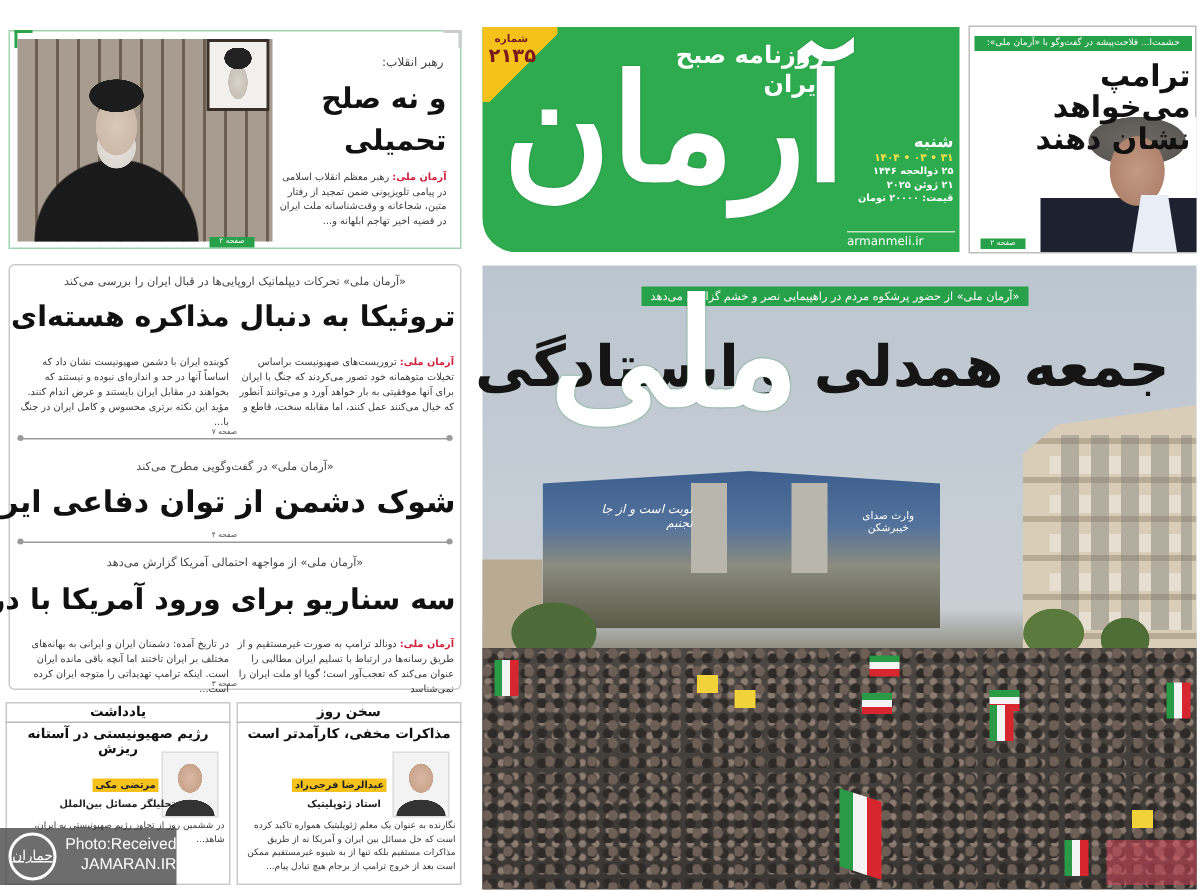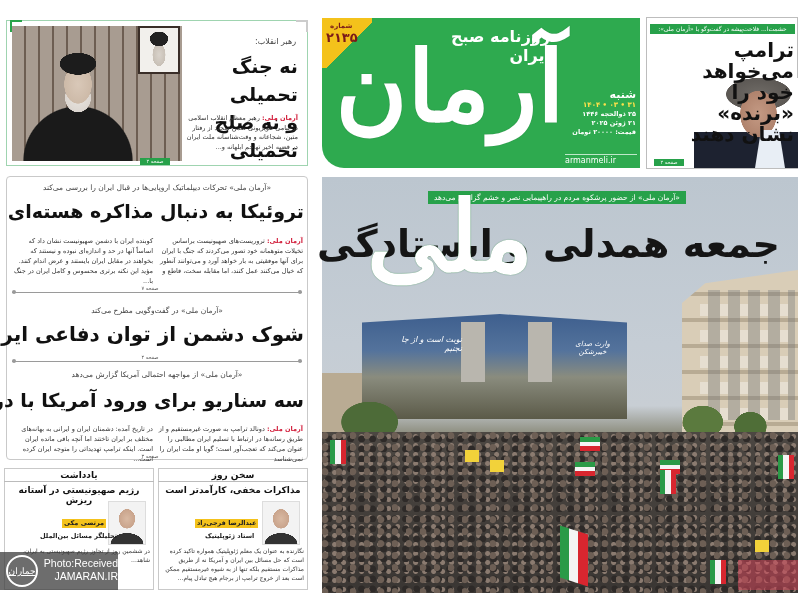--- a/index.html
+++ b/index.html
@@ -94,21 +94,21 @@
     background: linear-gradient(180deg, #bcc6cf 0%, #c5cdd5 40%, #c8ced4 55%, #8a8a7a 62%, #4a4a3e 70%, #3a3530 100%);
   }
   .billboard {
     position: absolute; left: 362px; top: 314px; width: 265px; height: 105px;
     background: linear-gradient(180deg, #3e5f8e 0%, #54739c 35%, #8a8c7e 60%, #5b5a48 100%);
     clip-path: polygon(0 8%, 52% 0, 100% 8%, 100% 100%, 0 100%);
   }
   .billboard-tower-l { position: absolute; left: 461px; top: 322px; width: 24px; height: 60px; background: #b9b6ae; }
   .billboard-tower-r { position: absolute; left: 528px; top: 322px; width: 24px; height: 60px; background: #b9b6ae; }
   .billboard-text-l { position: absolute; left: 392px; top: 335px; width: 70px; font-family: "DejaVu Serif", serif; font-size: 8px; color: #fff; font-style: italic; }
-  .billboard-text-r { position: absolute; left: 565px; top: 340px; width: 55px; font-family: "DejaVu Serif", serif; font-size: 7px; color: #fff; font-style: italic; text-align: center; }
+  .billboard-text-r { position: absolute; left: 565px; top: 340px; width: 55px; font-family: "DejaVu Serif", serif; font-size: 7px; color: #fff; text-align: center; }
   .building-right {
     position: absolute; left: 682px; top: 270px; width: 116px; height: 165px;
     background: repeating-linear-gradient(180deg, #d9cdb7 0px, #d9cdb7 22px, #b8ab94 22px, #b8ab94 26px);
     clip-path: polygon(20% 8%, 100% 0, 100% 100%, 0 100%, 0 20%);
   }
   .building-windows {
     position: absolute; left: 700px; top: 290px; width: 95px; height: 130px;
     background: repeating-linear-gradient(90deg, transparent 0px, transparent 8px, #6f7378 8px, #6f7378 20px),
                 repeating-linear-gradient(180deg, transparent 0px, transparent 14px, #fff 14px, #fff 26px);
     opacity: 0.35;
@@ -156,35 +156,33 @@
   <div class="date-line">قیمت: ۲۰۰۰۰ تومان</div>
 </div>
 <div class="site-url">armanmeli.ir</div>
 
 <div class="interview-box"></div>
 <div class="interview-photo"></div>
 <div class="interview-shirt"></div>
 <div class="interview-kicker">حشمت‌ا... فلاحت‌پیشه در گفت‌وگو با «آرمان ملی»:</div>
 <div class="interview-headline">
   <div>ترامپ می‌خواهد</div>
-  <div>خود را «برنده»</div>
   <div>نشان دهند</div>
 </div>
 <div class="interview-page">صفحه ۲</div>
 
 <div class="leader-box"></div>
 <div class="leader-corner-l"></div>
 <div class="leader-corner-r"></div>
 <div class="leader-photo"></div>
 <div class="leader-portrait-frame"></div>
 <div class="leader-portrait-fig"></div>
 <div class="leader-figure"></div>
 <div class="leader-kicker">رهبر انقلاب:</div>
 <div class="leader-headline">
-  <div>نه جنگ تحمیلی</div>
   <div>و نه صلح تحمیلی</div>
 </div>
 <div class="leader-body">
   <span class="brand-red">آرمان ملی:</span>
   <span>رهبر معظم انقلاب اسلامی در پیامی تلویزیونی ضمن تمجید از رفتار متین، شجاعانه و وقت‌شناسانه ملت ایران در قضیه اخیر تهاجم ابلهانه و...</span>
 </div>
 <div class="leader-page">صفحه ۲</div>
 
 <div class="troika-box"></div>
 

